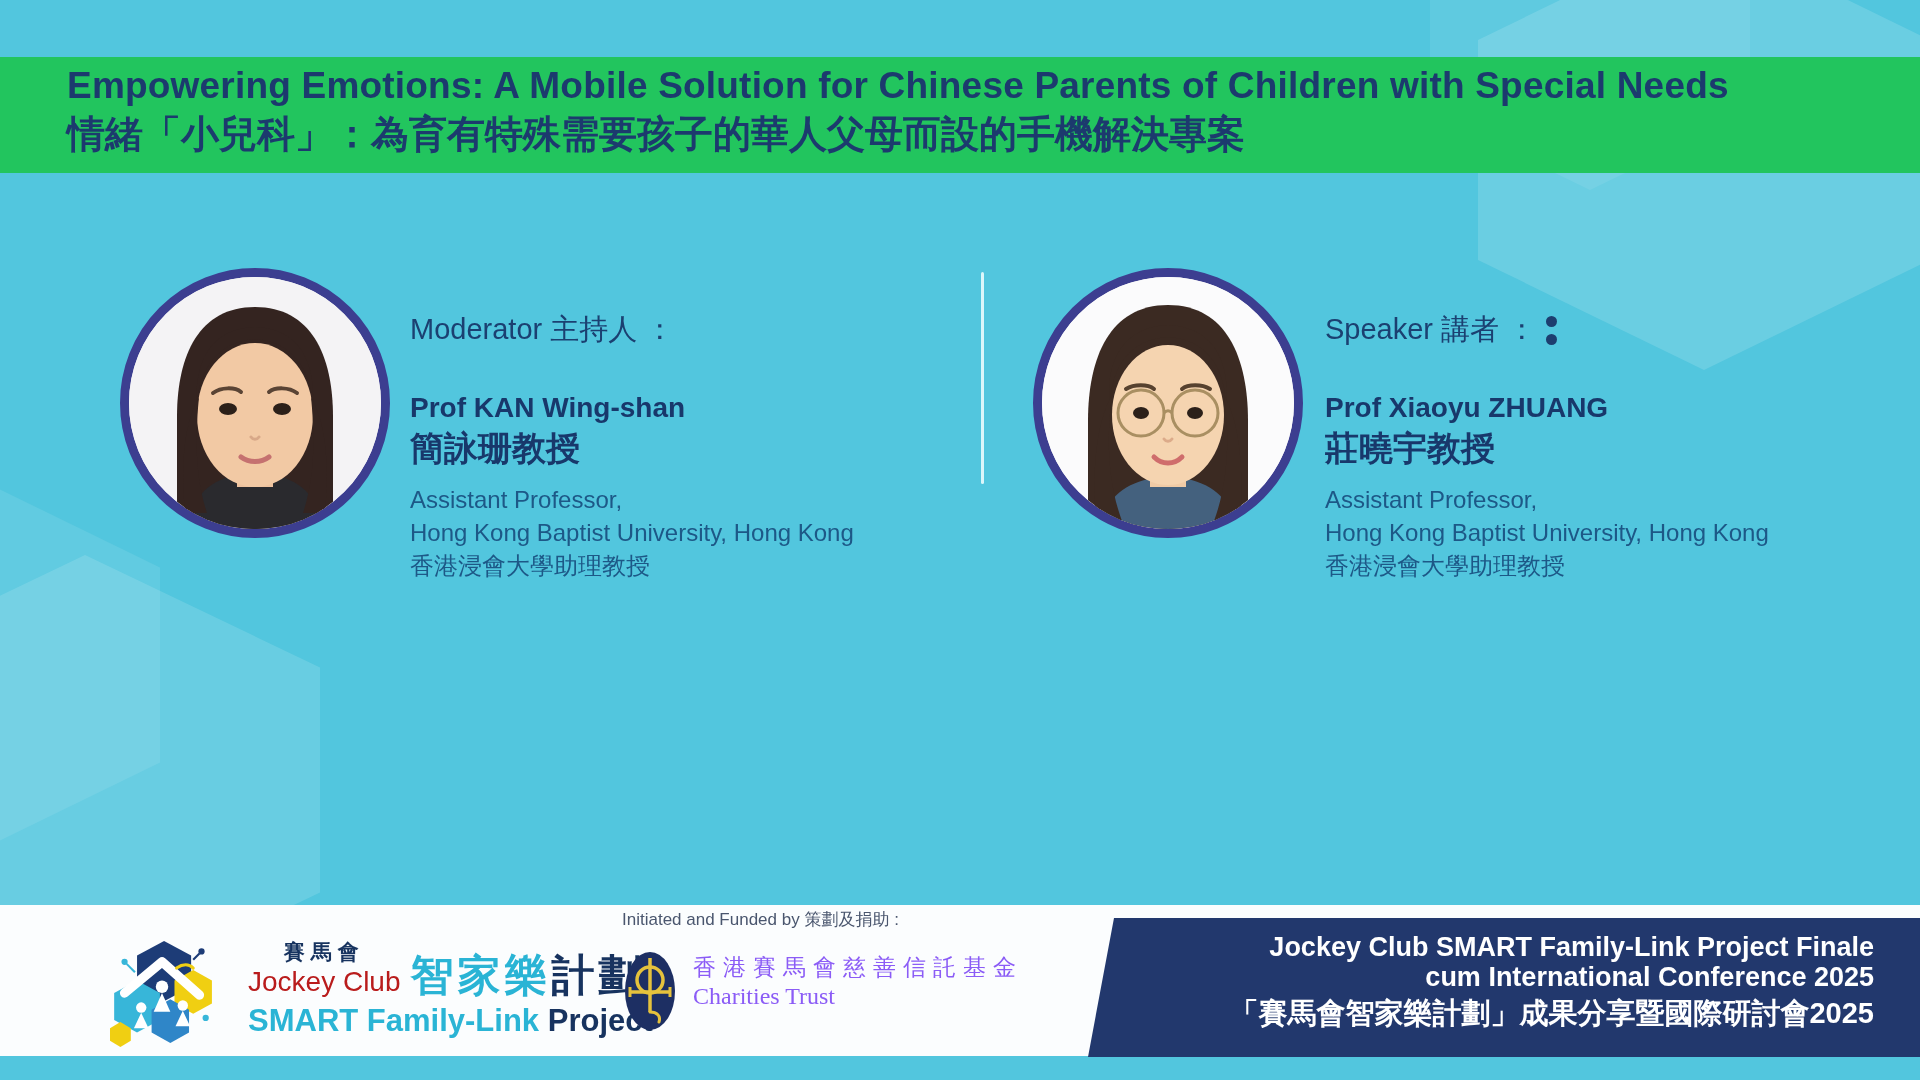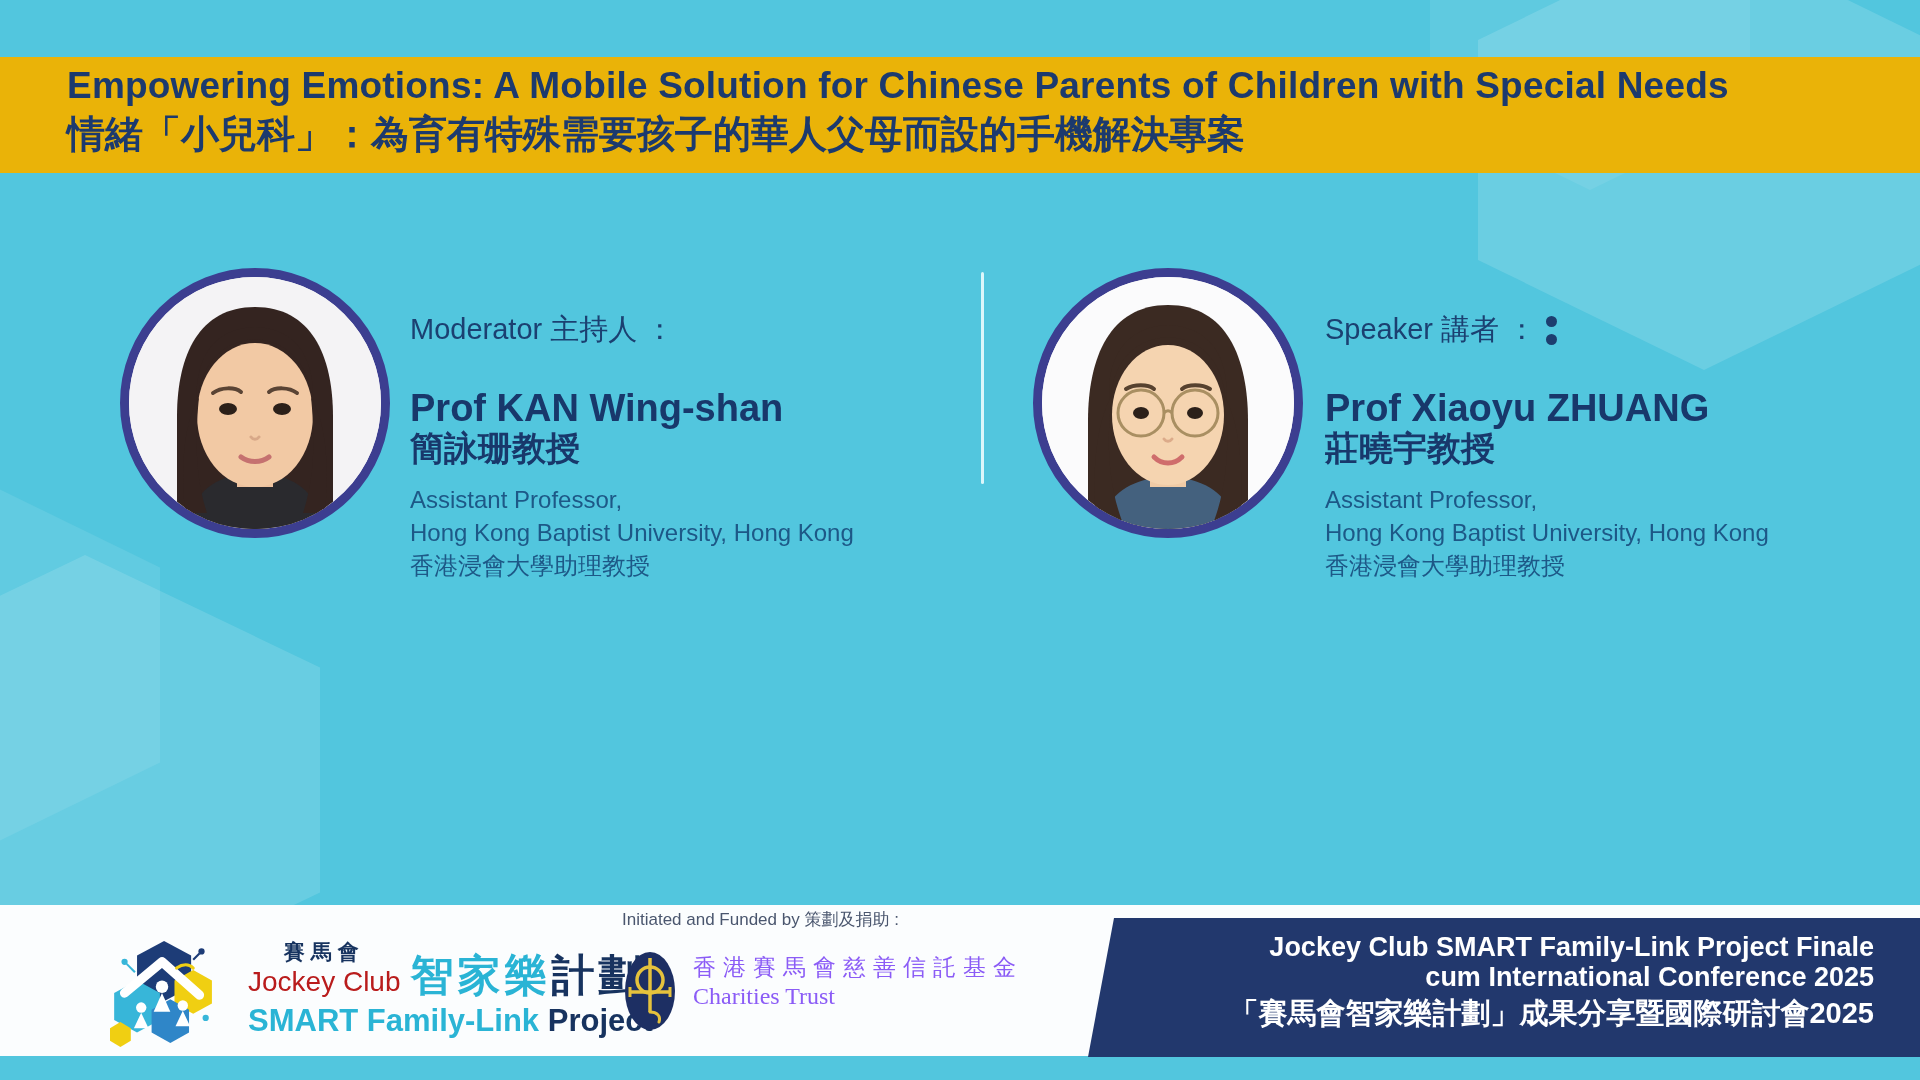--- a/index.html
+++ b/index.html
@@ -8,35 +8,35 @@
 
   
   .hex{position:absolute;background:#ffffff;clip-path:polygon(50% 0,100% 25%,100% 75%,50% 100%,0 75%,0 25%);}
   .hex-tr-1{left:1478px;top:-70px;width:452px;height:440px;opacity:.14;}
   .hex-tr-2{left:1430px;top:-120px;width:320px;height:310px;opacity:.08;}
   .hex-bl-1{left:-150px;top:555px;width:470px;height:450px;opacity:.13;}
   .hex-bl-2{left:-240px;top:470px;width:400px;height:390px;opacity:.09;}
   .dot{position:absolute;width:11px;height:11px;border-radius:50%;background:#1d3e6f;}
 
   
-  .title-band{position:absolute;left:0;top:57px;width:1920px;height:116px;background:#eab308;}
+  .title-band{position:absolute;left:0;top:57px;width:1920px;height:116px;background:#22c55e;}
   .title-en{position:absolute;left:67px;top:8px;font-size:37px;font-weight:bold;color:#1c3a6e;letter-spacing:.2px;white-space:nowrap;}
   .title-zh{position:absolute;left:67px;top:52px;font-size:38px;font-weight:bold;color:#1c3a6e;white-space:nowrap;}
 
   
   .photo-ring{position:absolute;width:252px;height:252px;border:9px solid #3c3e90;border-radius:50%;overflow:hidden;background:#f4f3f5;}
   .photo-ring svg{display:block;width:100%;height:100%;}
   .p-moderator{left:120px;top:268px;}
   .p-speaker{left:1033px;top:268px;}
 
   .ptext{position:absolute;color:#1b3f72;}
   .t-moderator{left:410px;top:310px;}
   .t-speaker{left:1325px;top:310px;}
   .role{font-size:29px;color:#1b4071;white-space:nowrap;}
-  .pname{margin-top:38px;font-size:38px;font-weight:bold;color:#18386b;line-height:40px;white-space:nowrap;}
+  .pname{margin-top:38px;font-size:28px;font-weight:bold;color:#18386b;line-height:40px;white-space:nowrap;}
   .pname-zh{font-size:34px;font-weight:bold;color:#18386b;line-height:40px;white-space:nowrap;}
   .aff{margin-top:15px;font-size:24px;color:#1d5887;line-height:33px;white-space:nowrap;}
 
   .divider{position:absolute;left:981px;top:272px;width:3px;height:212px;background:#eafbfd;opacity:.9;border-radius:2px;}
 
   
   .footer{position:absolute;left:0;top:905px;width:1920px;height:151px;background:#fbfdfe;}
   .initiated{position:absolute;left:622px;top:3px;font-size:17px;color:#4a566e;white-space:nowrap;}
 
   .smart-logo{position:absolute;left:110px;top:33px;display:flex;align-items:flex-start;gap:20px;}

